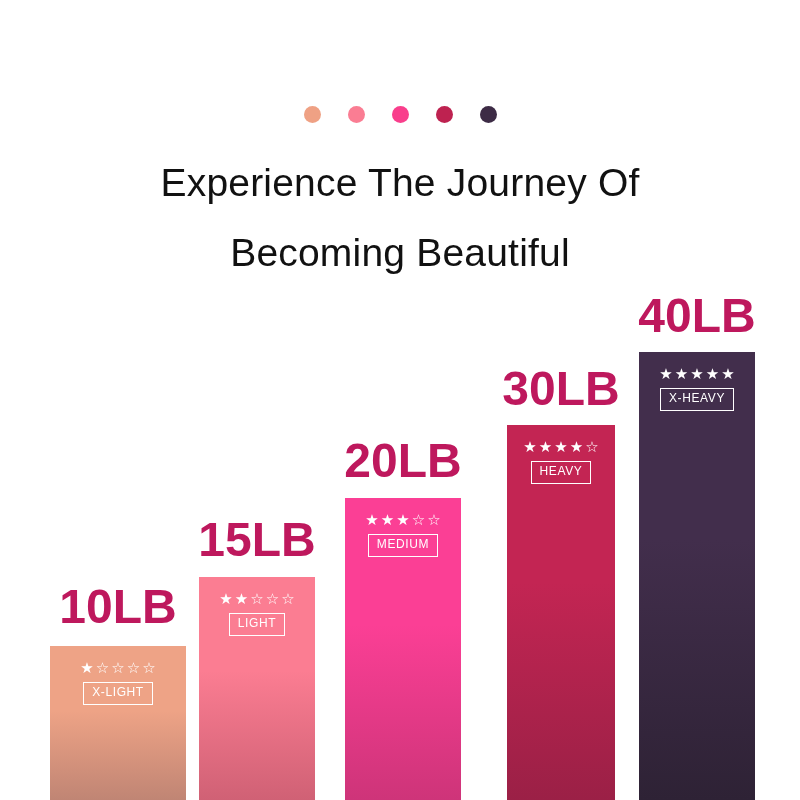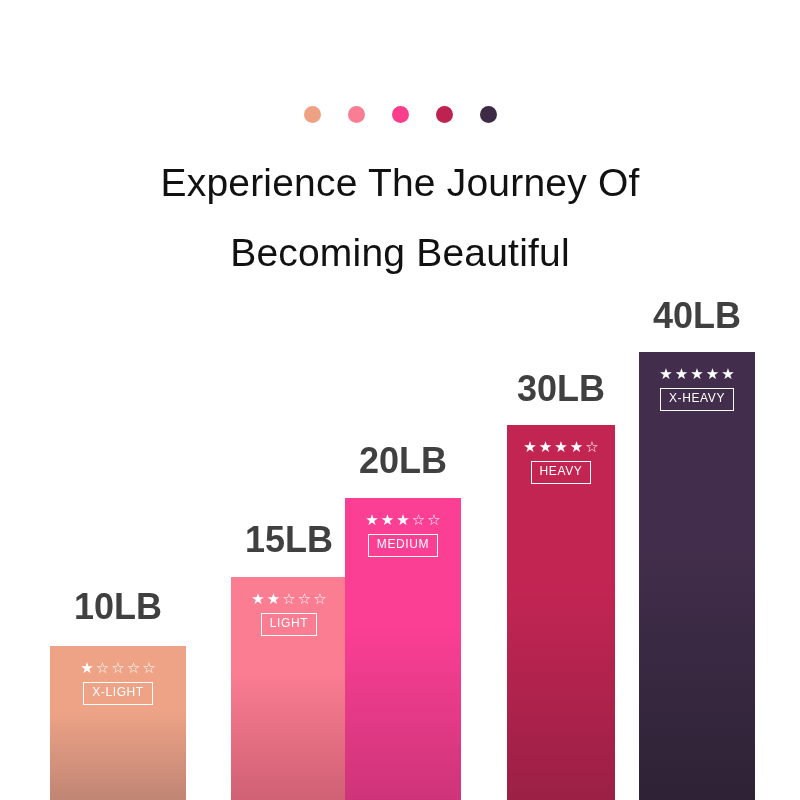--- a/index.html
+++ b/index.html
@@ -69,23 +69,23 @@
 
   .bar-group {
     position: absolute;
     bottom: 0;
   }
 
   .bar-value {
     position: absolute;
     left: 50%;
     transform: translateX(-50%);
-    color: #404040;
+    color: #be185d;
     font-weight: bold;
-    font-size: 36px;
+    font-size: 48px;
     line-height: 36px;
     white-space: nowrap;
   }
 
   .bar {
     position: absolute;
     left: 0;
     bottom: 0;
     width: 100%;
   }
@@ -153,21 +153,21 @@
               <span class="star">★</span>
               <span class="star">☆</span>
               <span class="star">☆</span>
               <span class="star">☆</span>
               <span class="star">☆</span>
             </div>
             <div class="badge">X-LIGHT</div>
           </div>
         </div>
       </div>
-      <div class="bar-group" style="left: 199px; width: 116px; height: 278px; margin-left: 32px;">
+      <div class="bar-group" style="left: 199px; width: 116px; height: 278px;">
         <div class="bar-value" style="top: 0px;">15LB</div>
         <div class="bar" style="height: 223px; background: linear-gradient(rgb(251, 125, 146) 0%, rgb(251, 125, 146) 42%, rgb(208, 97, 117) 100%);">
           <div class="bar-content">
             <div class="stars">
               <span class="star">★</span>
               <span class="star">★</span>
               <span class="star">☆</span>
               <span class="star">☆</span>
               <span class="star">☆</span>
             </div>

